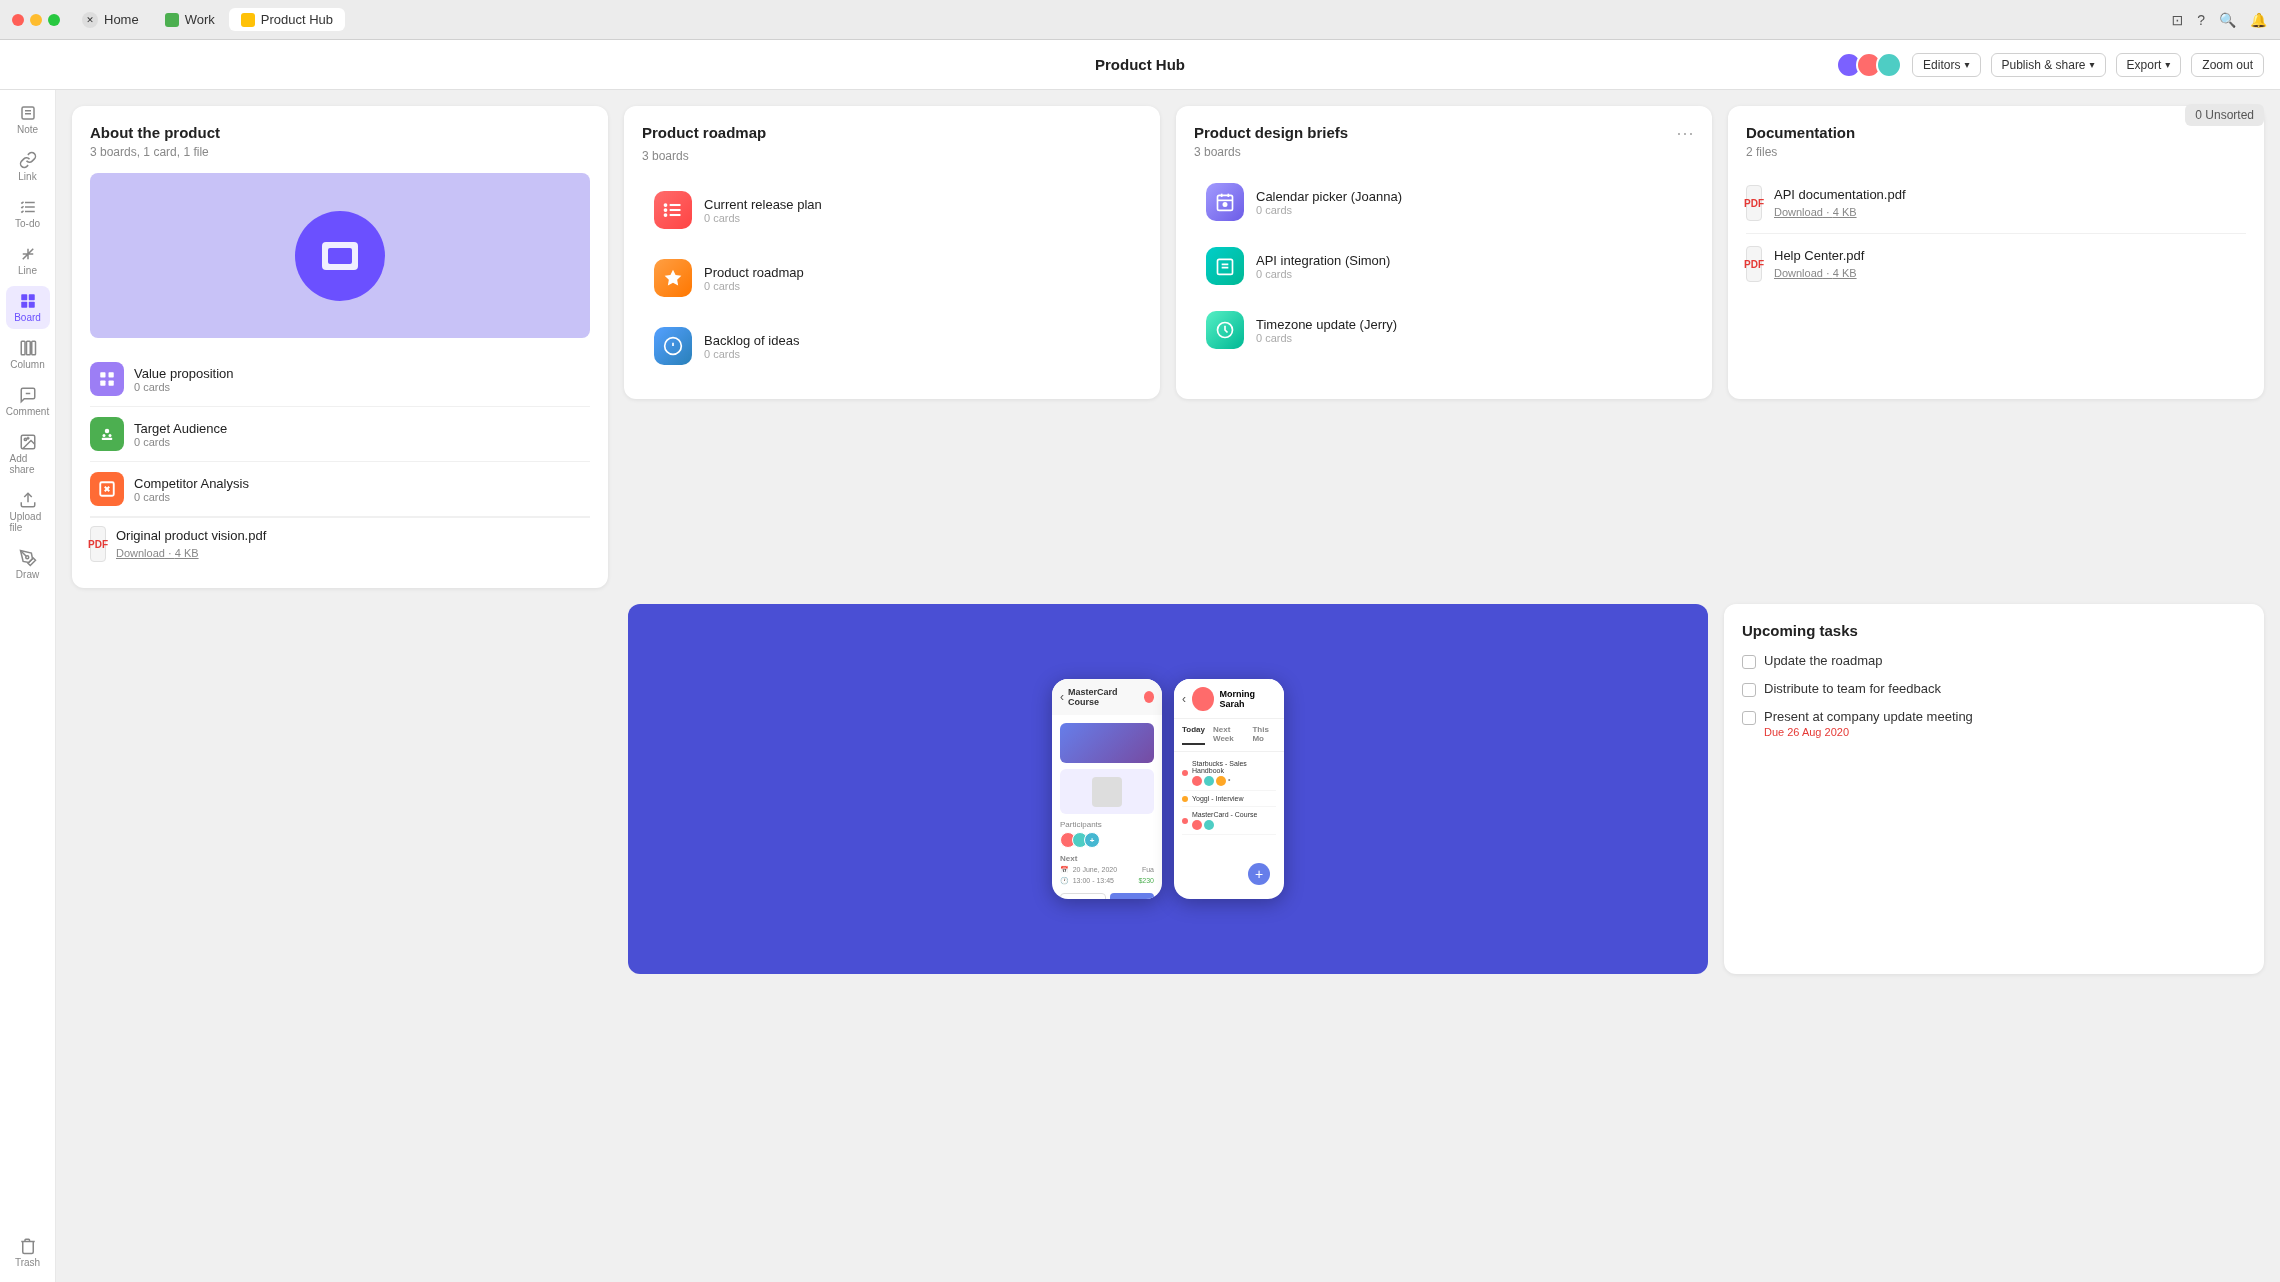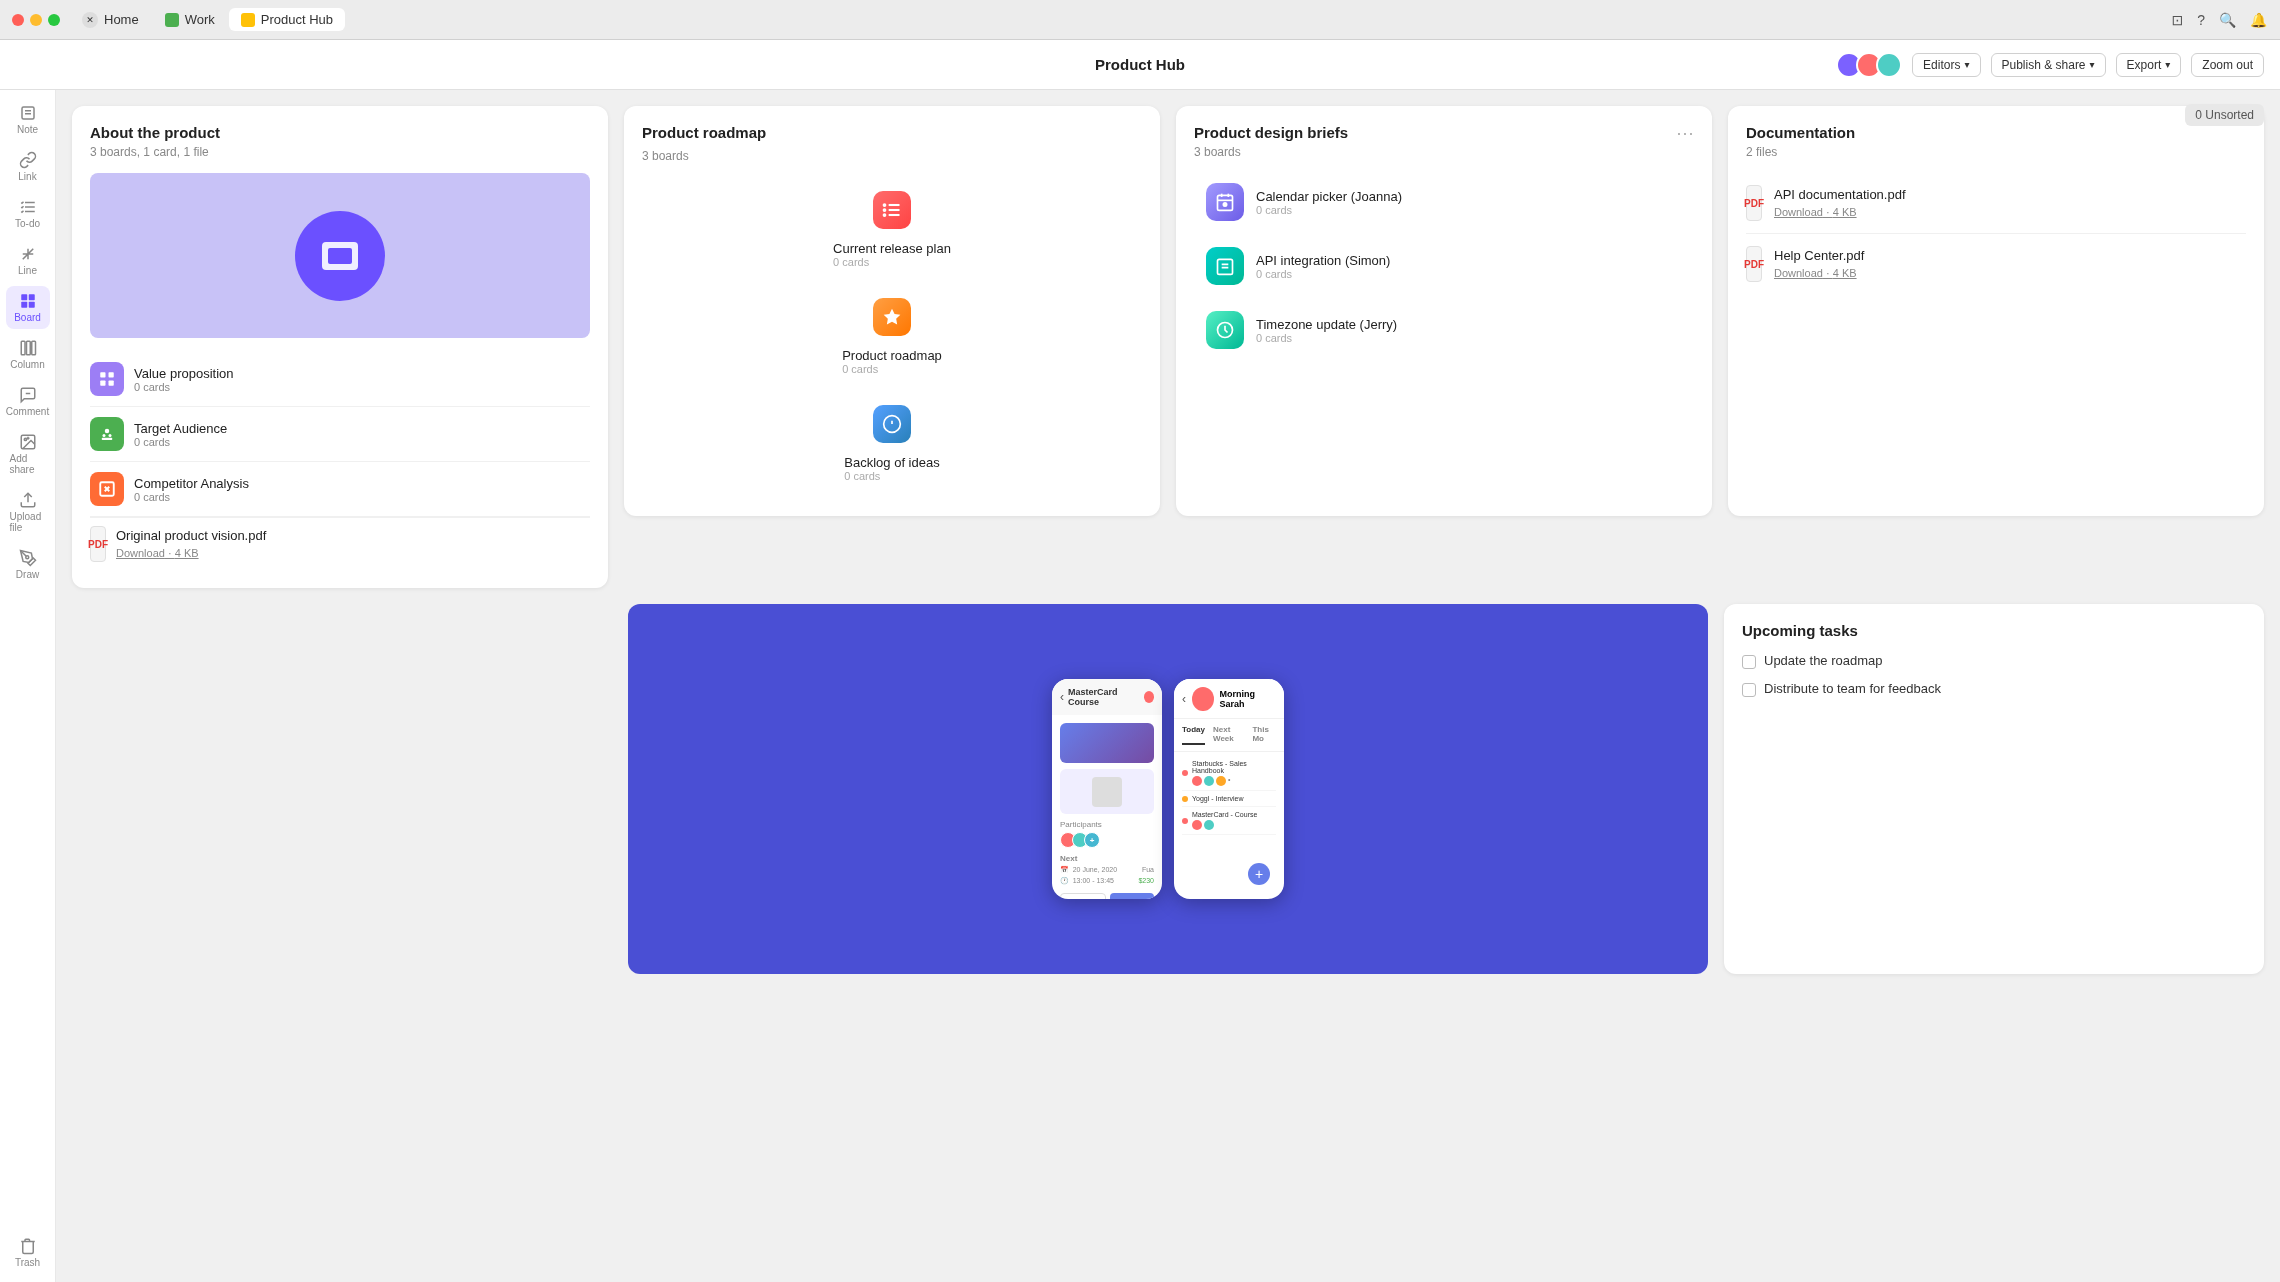--- a/index.html
+++ b/index.html
@@ -148,21 +148,21 @@
       display: flex; align-items: center; justify-content: center; font-size: 10px; color: #e53935; font-weight: 700;
       border: 1px solid #e0e0e0;
     }
     .pdf-info-name { font-size: 13px; font-weight: 500; color: #222; }
     .pdf-info-link { font-size: 11px; color: #888; text-decoration: underline; cursor: pointer; }
 
     
     .roadmap-card { display: flex; flex-direction: column; gap: 4px; }
     .roadmap-item {
       display: flex; align-items: center; gap: 12px; padding: 10px 12px;
-      border-radius: 10px; cursor: pointer; margin-bottom: 6px; flex-direction: column;
+      border-radius: 10px; cursor: pointer; margin-bottom: 6px;
     }
     .roadmap-icon {
       width: 38px; height: 38px; border-radius: 10px; display: flex; align-items: center; justify-content: center;
       font-size: 18px; flex-shrink: 0;
     }
     .ri-red { background: linear-gradient(135deg, #ff6b6b, #ff4444); }
     .ri-orange { background: linear-gradient(135deg, #ff9f43, #ff7700); }
     .ri-blue { background: linear-gradient(135deg, #54a0ff, #2980b9); }
 
     
@@ -701,16 +701,23 @@
       <div class="tasks-card">
         <div class="tasks-title">Upcoming tasks</div>
         <div class="task-item">
           <div class="task-check"></div>
           <div class="task-text">Update the roadmap</div>
         </div>
         <div class="task-item">
           <div class="task-check"></div>
           <div class="task-text">Distribute to team for feedback</div>
         </div>
+        <div class="task-item">
+          <div class="task-check"></div>
+          <div>
+            <div class="task-text">Present at company update meeting</div>
+            <div class="task-due">Due 26 Aug 2020</div>
+          </div>
+        </div>
       </div>
     </div>
   </div>
 </div>
 
 </body></html>

